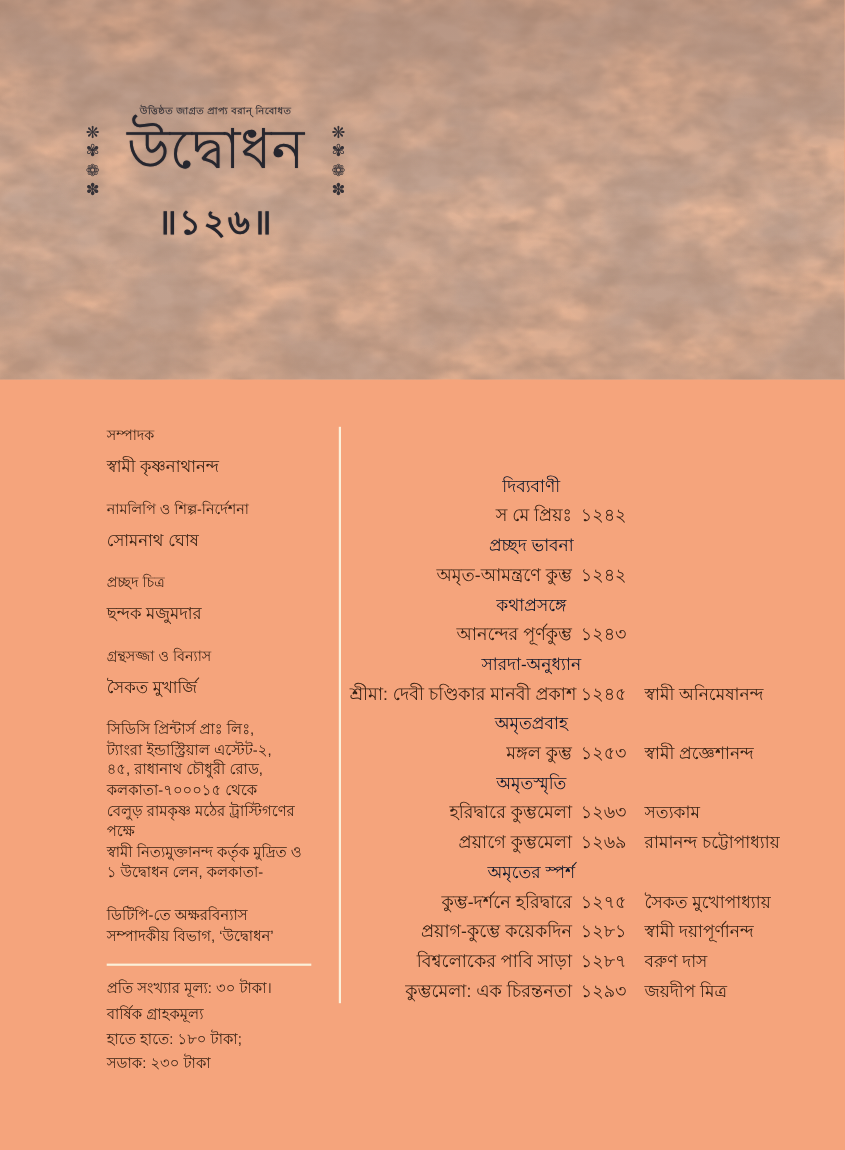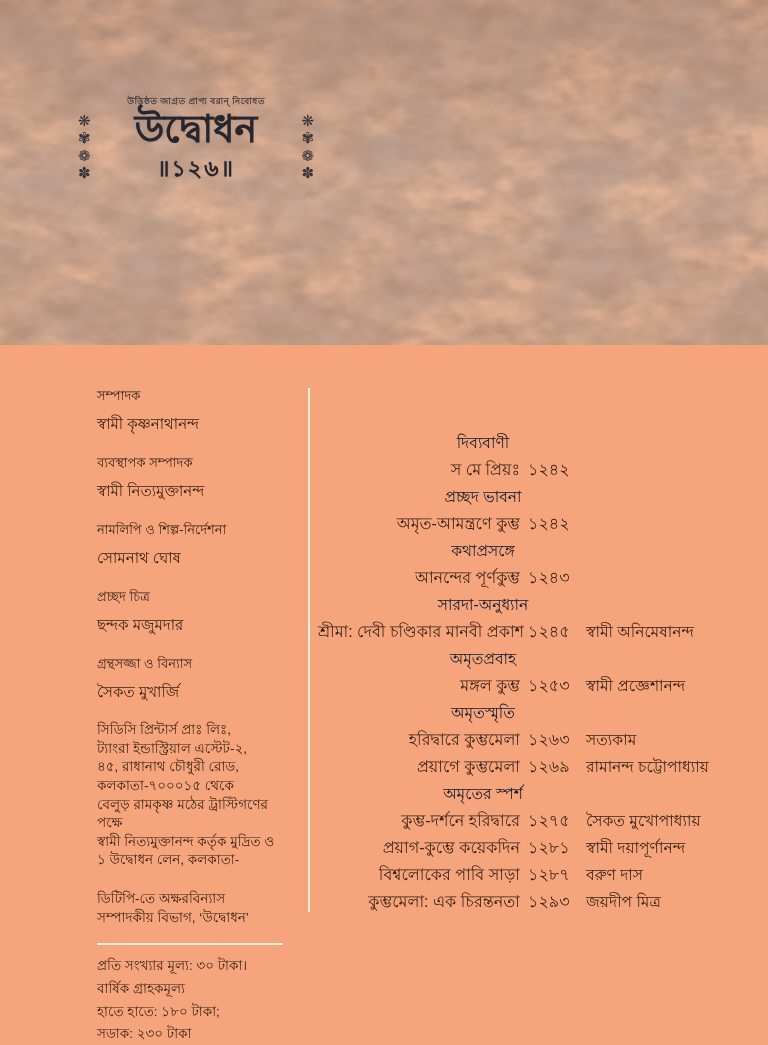--- a/index.html
+++ b/index.html
@@ -18,25 +18,25 @@
   .masthead{
     position:absolute;top:94px;left:82px;width:228px;
     text-align:center;color:#26262E;
   }
   .masthead .motto{
     font-size:9px;letter-spacing:.4px;opacity:.8;white-space:nowrap;
     transform:scaleY(.95);
     font-weight:bold;
   }
   .masthead .logo{
-    font-size:38px;font-weight:bold;line-height:1.08;
+    font-size:50px;font-weight:normal;line-height:1.08;
     text-shadow:0 0 1px rgba(28,28,38,.55);
   }
   .masthead .year{
-    font-size:22px;font-weight:bold;margin-top:1px;letter-spacing:2px;
+    font-size:31px;font-weight:bold;margin-top:15px;letter-spacing:2px;
     text-shadow:0 0 1px rgba(28,28,38,.45);
   }
   .orn{
     position:absolute;top:18px;font-size:15px;line-height:1.15;
     white-space:pre-line;opacity:.9;
   }
   .orn-left{left:-4px}
   .orn-right{right:-4px}
 
   
@@ -113,24 +113,20 @@
     </div>
   </div>
 
   <div class="left-col">
     <div>
         <div class="credit-block">
           <div class="credit-label">সম্পাদক</div>
           <div class="credit-name">স্বামী কৃষ্ণনাথানন্দ</div>
         </div>
         <div class="credit-block">
-          <div class="credit-label">ব্যবস্থাপক সম্পাদক</div>
-          <div class="credit-name">স্বামী নিত্যমুক্তানন্দ</div>
-        </div>
-        <div class="credit-block">
           <div class="credit-label">নামলিপি ও শিল্প-নির্দেশনা</div>
           <div class="credit-name">সোমনাথ ঘোষ</div>
         </div>
         <div class="credit-block">
           <div class="credit-label">প্রচ্ছদ চিত্র</div>
           <div class="credit-name">ছন্দক মজুমদার</div>
         </div>
         <div class="credit-block">
           <div class="credit-label">গ্রন্থসজ্জা ও বিন্যাস</div>
           <div class="credit-name">সৈকত মুখার্জি</div>

